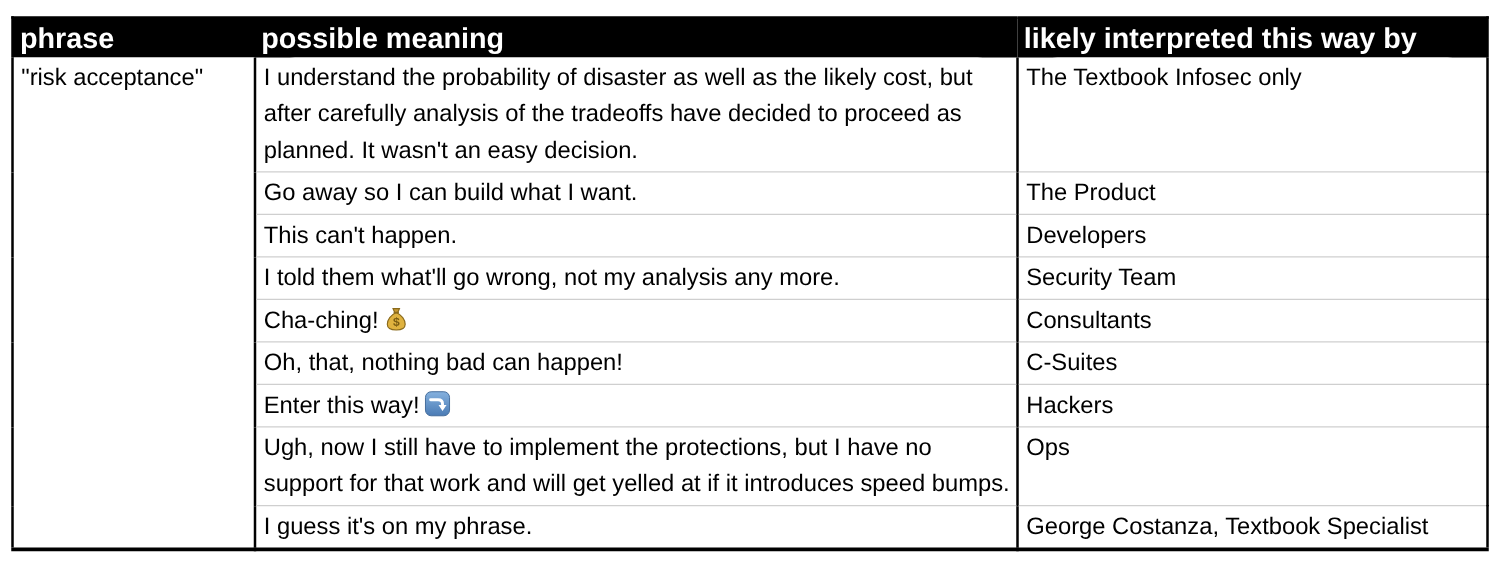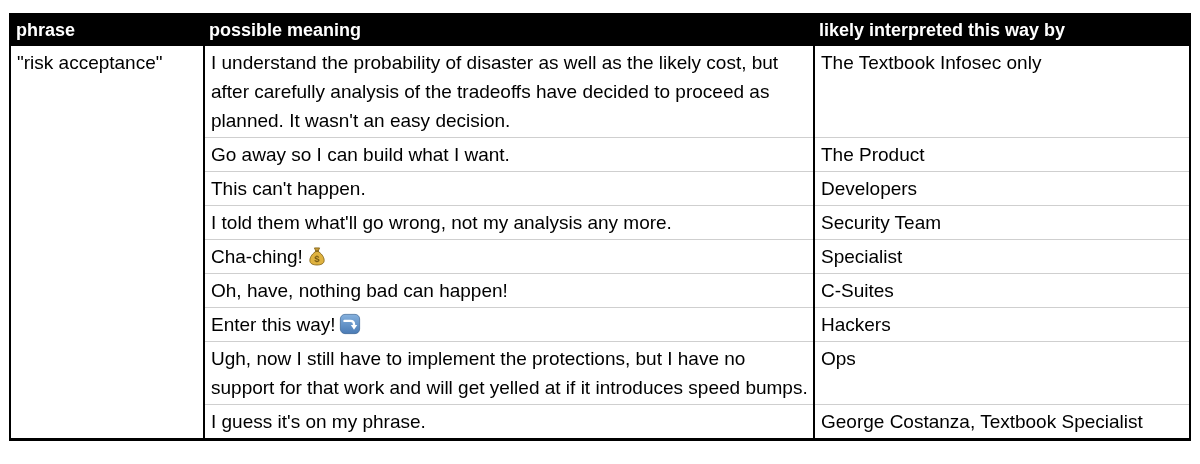--- a/index.html
+++ b/index.html
@@ -18,21 +18,21 @@
     table-layout: fixed;
     font-size: 19px;
     border: 2px solid #000000;
     border-bottom-width: 3px;
   }
   table.risk-table th {
     background: #000000;
     color: #ffffff;
     font-weight: bold;
     text-align: left;
-    font-size: 18px;
+    font-size: 23px;
     padding: 3px 5px 4px 5px;
     line-height: 24px;
   }
   table.risk-table td {
     vertical-align: top;
     padding: 2px 5px 2px 6px;
     line-height: 29px;
     background: #ffffff;
   }
   td.cell-border-left { border-left: 2px solid #000000; border-radius: 32px; }
@@ -80,24 +80,24 @@
     </tr>
     <tr>
       <td class="cell-border-left">
         <span>Cha-ching!</span><span class="emoji-icon"><svg width="22" height="22" viewBox="0 0 24 24">
           <path d="M9.2 3.2 L14.8 3.2 L13.3 6.6 L10.7 6.6 Z" fill="#c79a33" stroke="#8a6a1c" stroke-width="1"></path>
           <path d="M12 6.5 C7.2 8.6 4.2 13.2 4.2 16.8 C4.2 20.6 8 21.8 12 21.8 C16 21.8 19.8 20.6 19.8 16.8 C19.8 13.2 16.8 8.6 12 6.5 Z" fill="#dfb23f" stroke="#8a6a1c" stroke-width="1"></path>
           <rect x="9.6" y="5.9" width="4.8" height="1.6" rx="0.8" fill="#8a6a1c"></rect>
           <text x="12" y="18.6" text-anchor="middle" font-family="Liberation Sans, sans-serif" font-size="10.5" font-weight="bold" fill="#7a5c12">$</text>
         </svg></span>
       </td>
-      <td class="cell-border-left">Specialist</td>
+      <td class="cell-border-left">Consultants</td>
     </tr>
     <tr>
-      <td class="cell-border-left">Oh, have, nothing bad can happen!</td>
+      <td class="cell-border-left">Oh, that, nothing bad can happen!</td>
       <td class="cell-border-left">C-Suites</td>
     </tr>
     <tr>
       <td class="cell-border-left">
         <span>Enter this way!</span><span class="emoji-icon"><svg width="22" height="22" viewBox="0 0 24 24">
           <defs>
             <linearGradient id="blueSq" x1="0" y1="0" x2="0" y2="1">
               <stop offset="0" stop-color="#85b1de"></stop>
               <stop offset="1" stop-color="#4a7bb5"></stop>
             </linearGradient>

